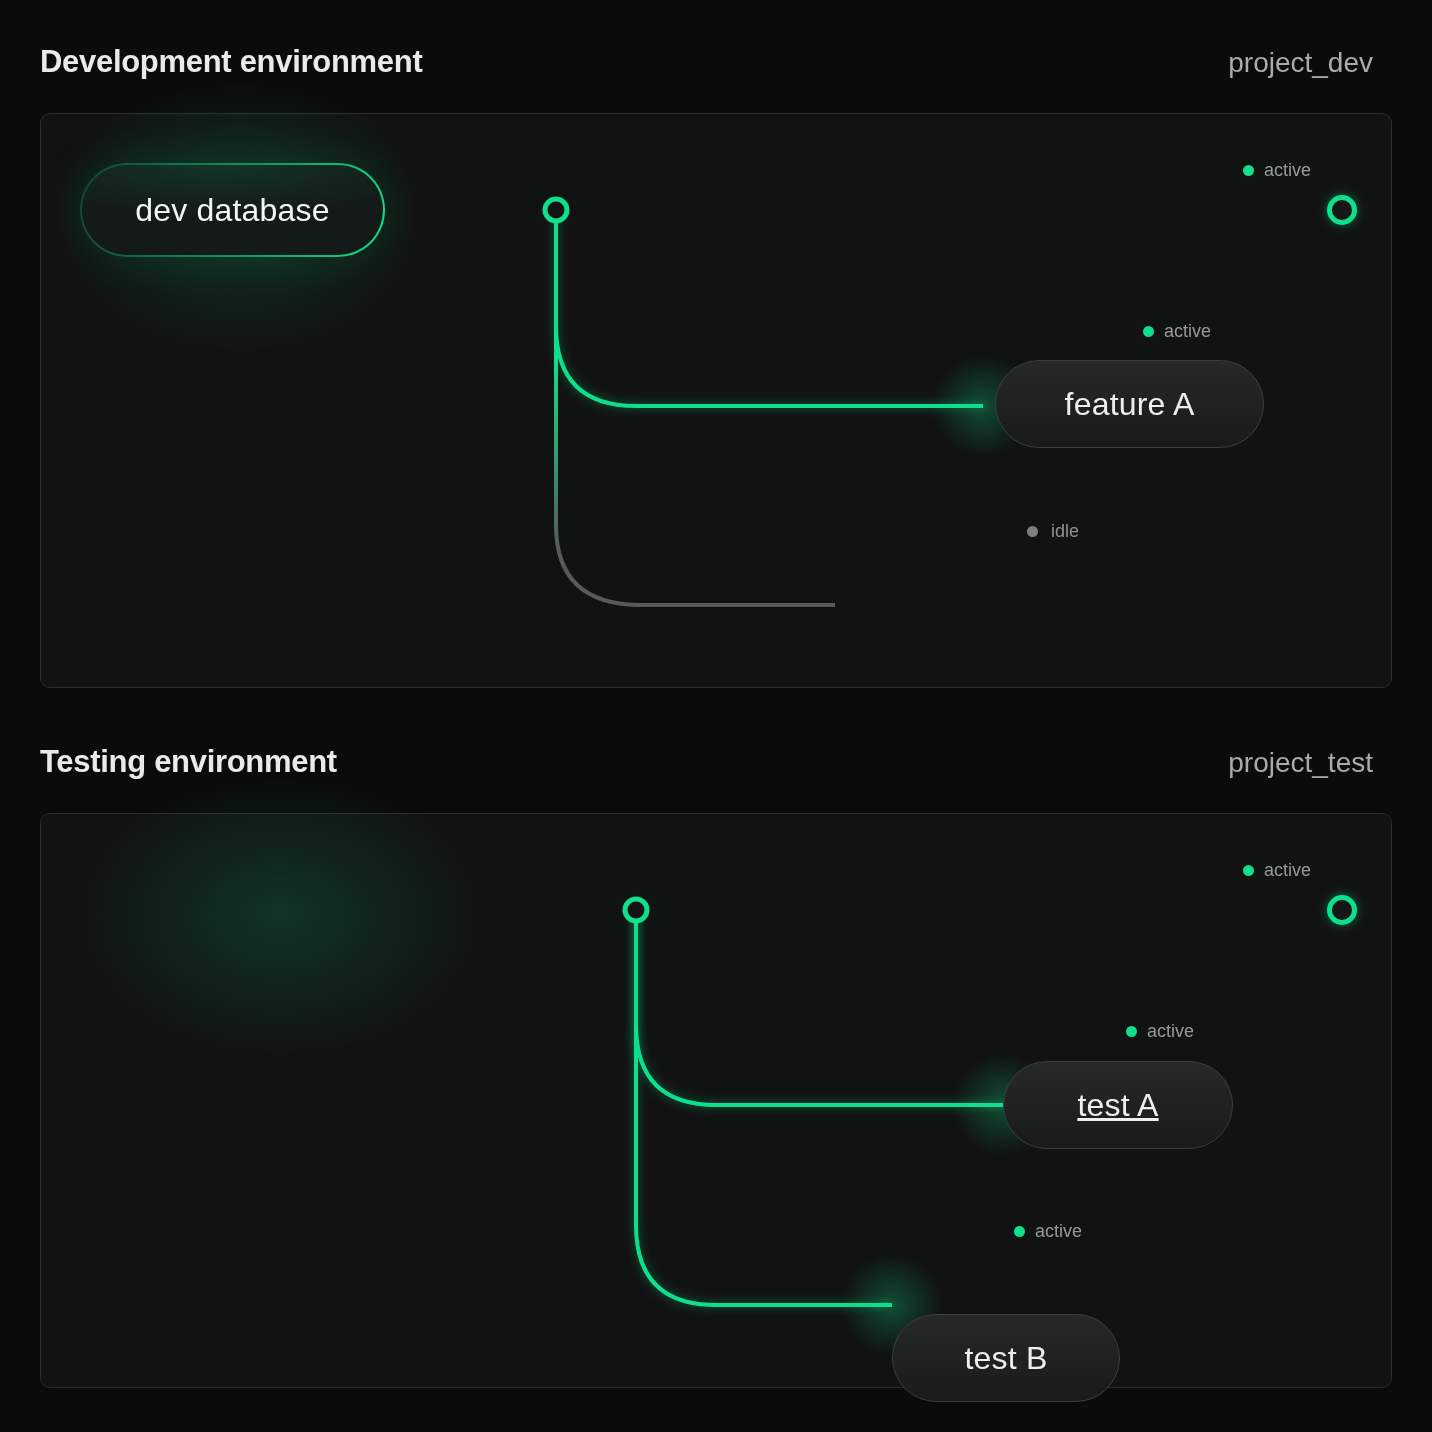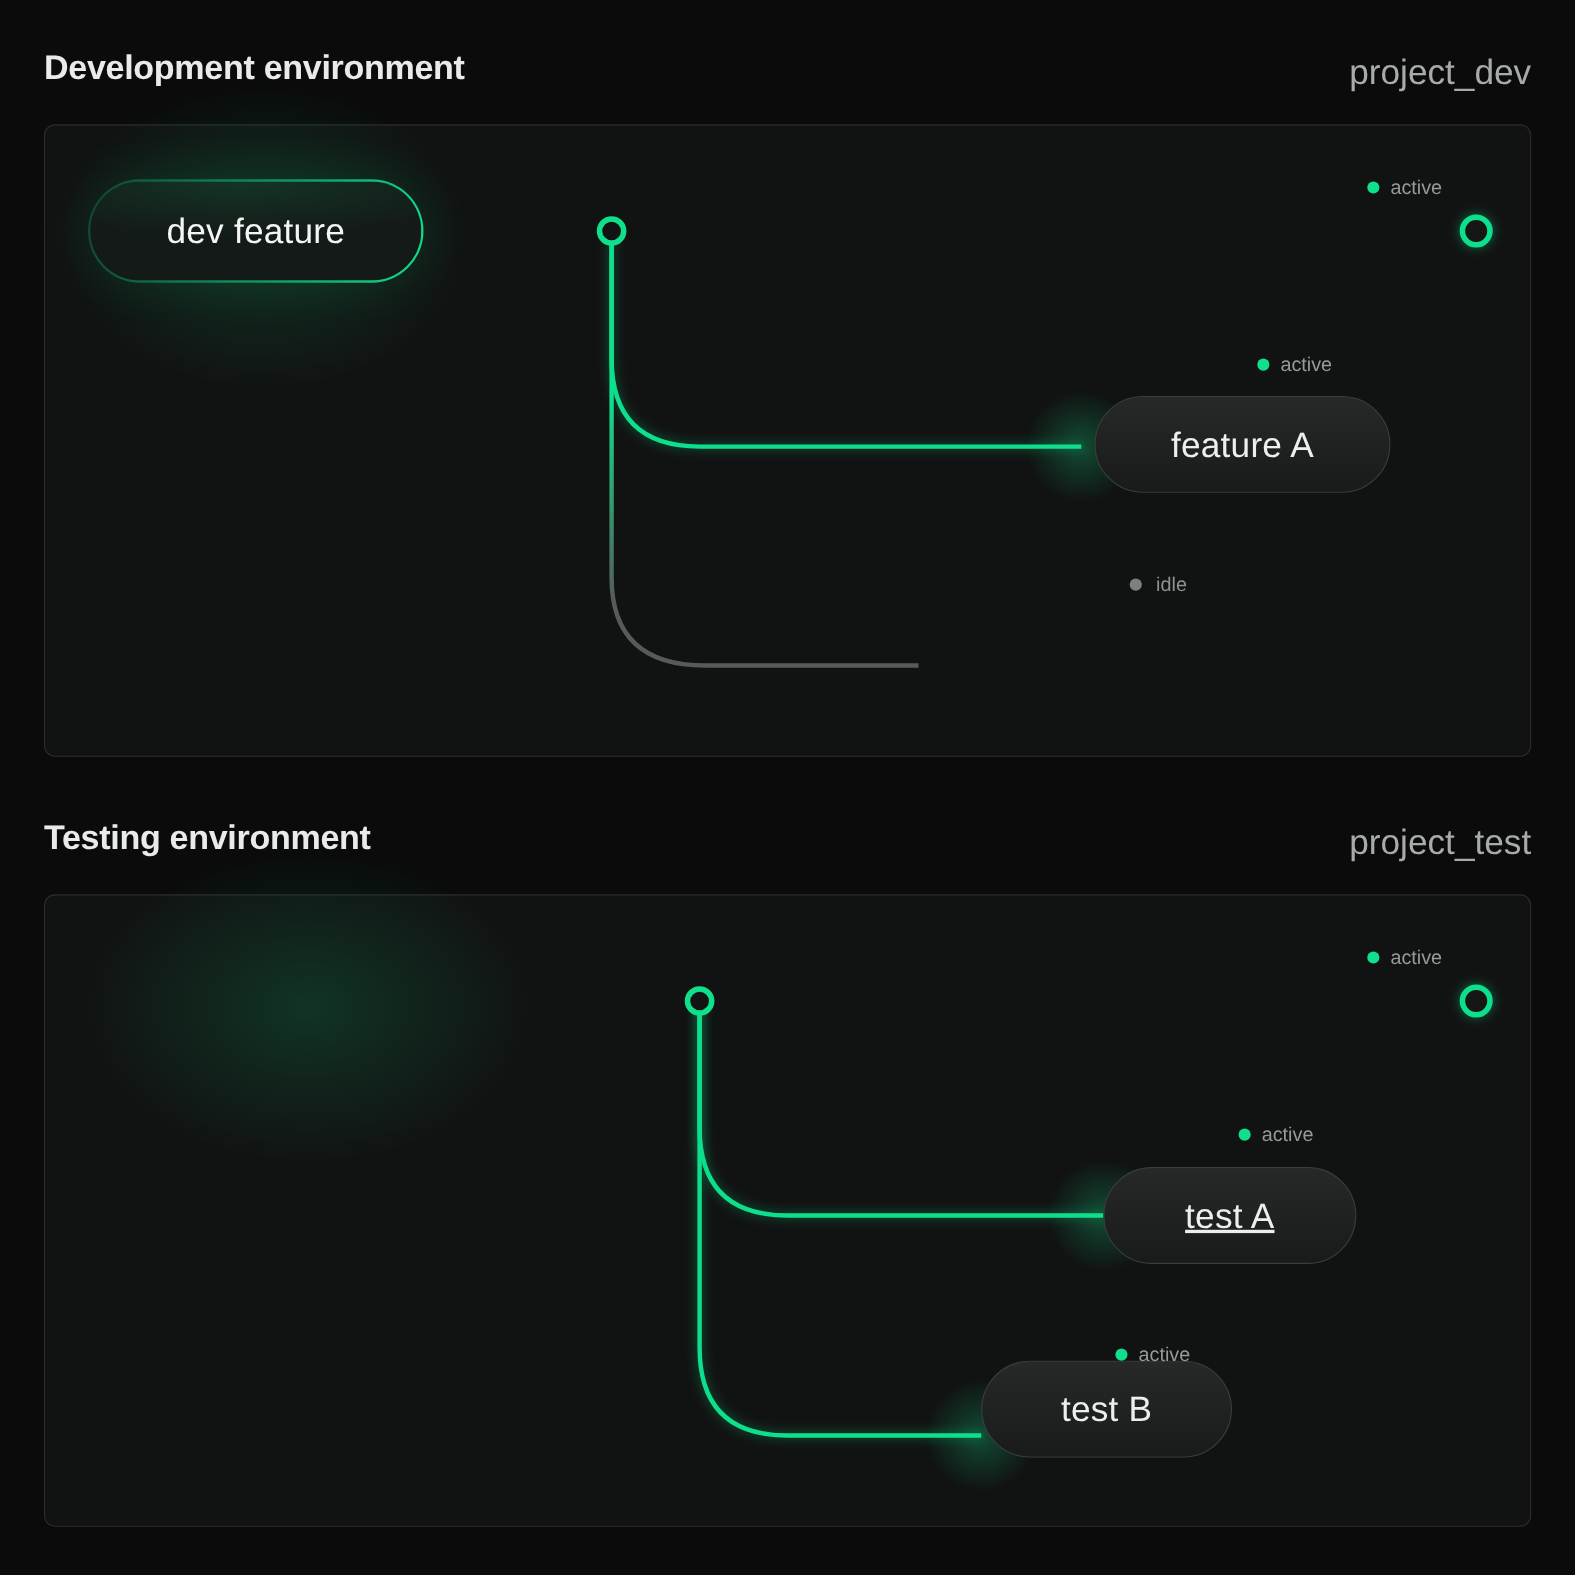--- a/index.html
+++ b/index.html
@@ -10,21 +10,21 @@
   .panel{position:absolute;left:40px;width:1352px;height:575px;background:#111312;
          border:1px solid #2b2e2c;border-radius:10px;box-sizing:border-box;}
   #panel-dev{top:113px;}
   #panel-test{top:813px;}
 
   
   .section-title{position:absolute;left:40px;font-size:31px;font-weight:700;color:#e9ebea;
                  letter-spacing:-0.3px;}
   #title-dev{top:44px;}
   #title-test{top:744px;}
-  .project-label{position:absolute;right:40px;font-size:32px;font-weight:400;color:#a7aca9;}
+  .project-label{position:absolute;right:59px;font-size:28px;font-weight:400;color:#a7aca9;}
   #project-dev{top:47px;}
   #project-test{top:747px;}
 
   
   .glow{position:absolute;pointer-events:none;border-radius:50%;}
   #glow-dev{left:-10px;top:30px;width:500px;height:370px;
     background:radial-gradient(closest-side,rgba(16,223,140,0.16),rgba(16,223,140,0) 75%);}
   #glow-test{left:10px;top:725px;width:540px;height:380px;
     background:radial-gradient(closest-side,rgba(16,223,140,0.16),rgba(16,223,140,0) 75%);}
   .joint-glow{position:absolute;pointer-events:none;border-radius:50%;
@@ -48,21 +48,21 @@
   #pill-test-db{left:80px;top:863px;width:393px;height:94px;}
 
   
   .pill-branch{position:absolute;display:flex;align-items:center;justify-content:center;
     border-radius:44px;box-sizing:border-box;border:1px solid #3a3e3c;
     background:linear-gradient(180deg,#262928 0%,#191b1a 100%);
     font-size:32px;font-weight:400;color:#edefee;letter-spacing:0.2px;}
   #pill-featureA{left:995px;top:360px;width:269px;height:88px;}
   #pill-featureB{left:835px;top:561px;width:268px;height:88px;color:#9da2a0;border-color:#343735;}
   #pill-testA{left:1003px;top:1061px;width:230px;height:88px;text-decoration:underline;}
-  #pill-testB{left:892px;top:1237px;width:228px;height:88px;}
+  #pill-testB{left:892px;top:1314px;width:228px;height:88px;}
 
   
   .status{position:absolute;display:flex;align-items:center;gap:10px;height:31px;
           font-size:18px;font-weight:400;color:#959b98;}
   .status .dot{width:11px;height:11px;border-radius:50%;background:#7c817f;flex:0 0 auto;}
   .status-active .dot{background:#10df8c;}
   .status-idle{color:#8d928f;}
   .status-idle .dot{background:#7c817f;}
   #status-dev-main{left:1243px;top:155px;}
   #status-featureA{left:1143px;top:316px;}
@@ -113,21 +113,21 @@
 
     <path d="M636 910 L636 1225 Q636 1305 716 1305 L892 1305" fill="none" stroke="#10df8c" stroke-width="4" filter="url(#soft-glow)"></path>
 
     <path d="M473 910 L1342 910" fill="none" stroke="#10df8c" stroke-width="5" filter="url(#soft-glow)"></path>
     <circle cx="636" cy="910" r="11" fill="#121413" stroke="#10df8c" stroke-width="5"></circle>
     <circle cx="1342" cy="910" r="12.5" fill="#121413" stroke="#10df8c" stroke-width="5" filter="url(#soft-glow)"></circle>
   </svg>
 
   <div class="pill-root" id="pill-dev-db">
     <div class="pill-root-inner">
-      <span>dev feature</span>
+      <span>dev database</span>
     </div>
   </div>
 
   <div class="pill-branch" id="pill-featureA">
     <span>feature A</span>
   </div>
   <div class="pill-branch" id="pill-testA">
     <span>test A</span>
   </div>
   <div class="pill-branch" id="pill-testB">

